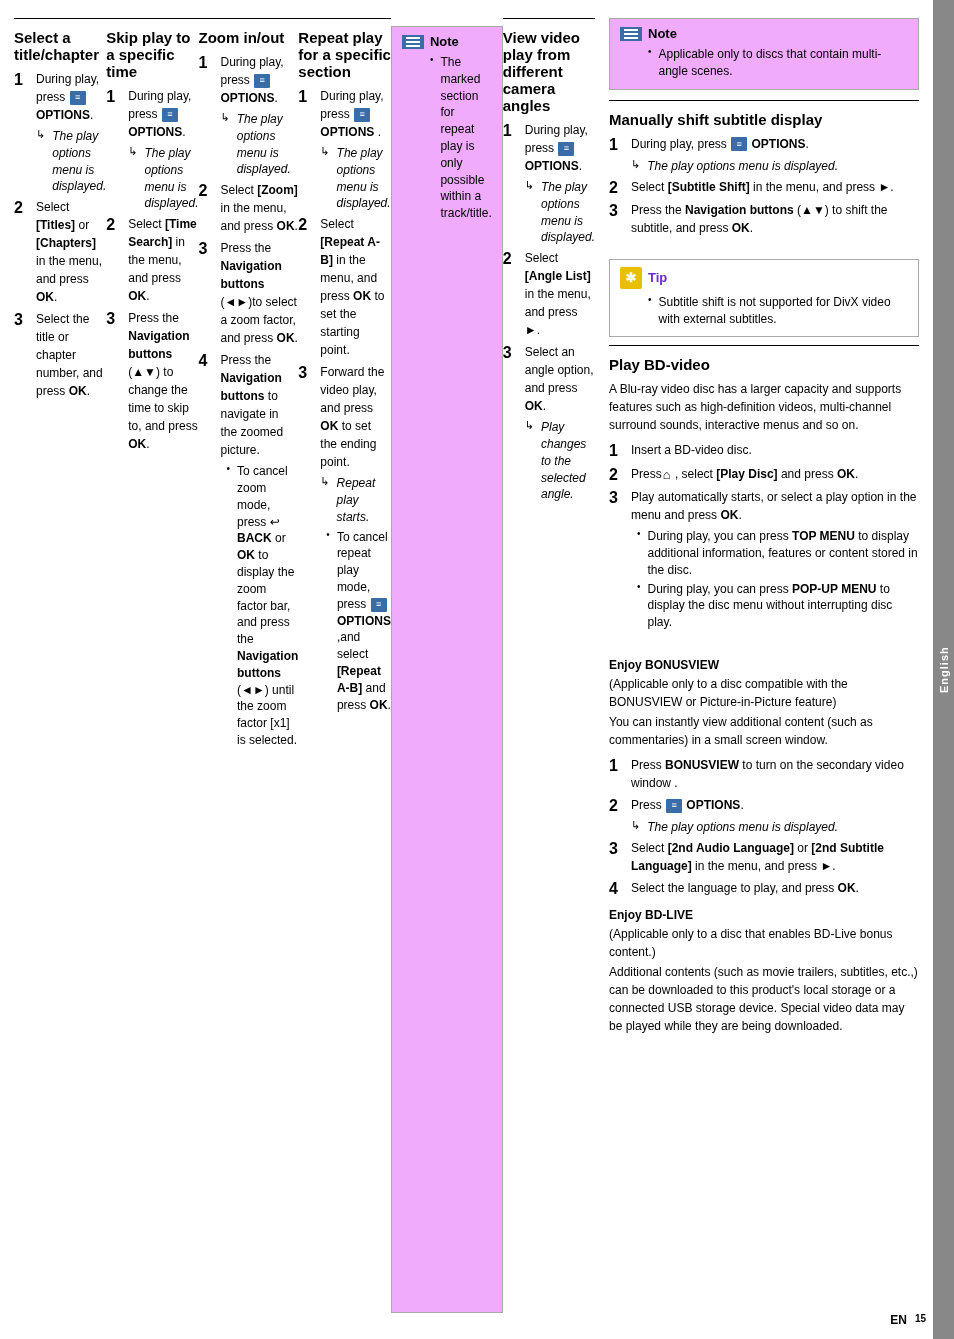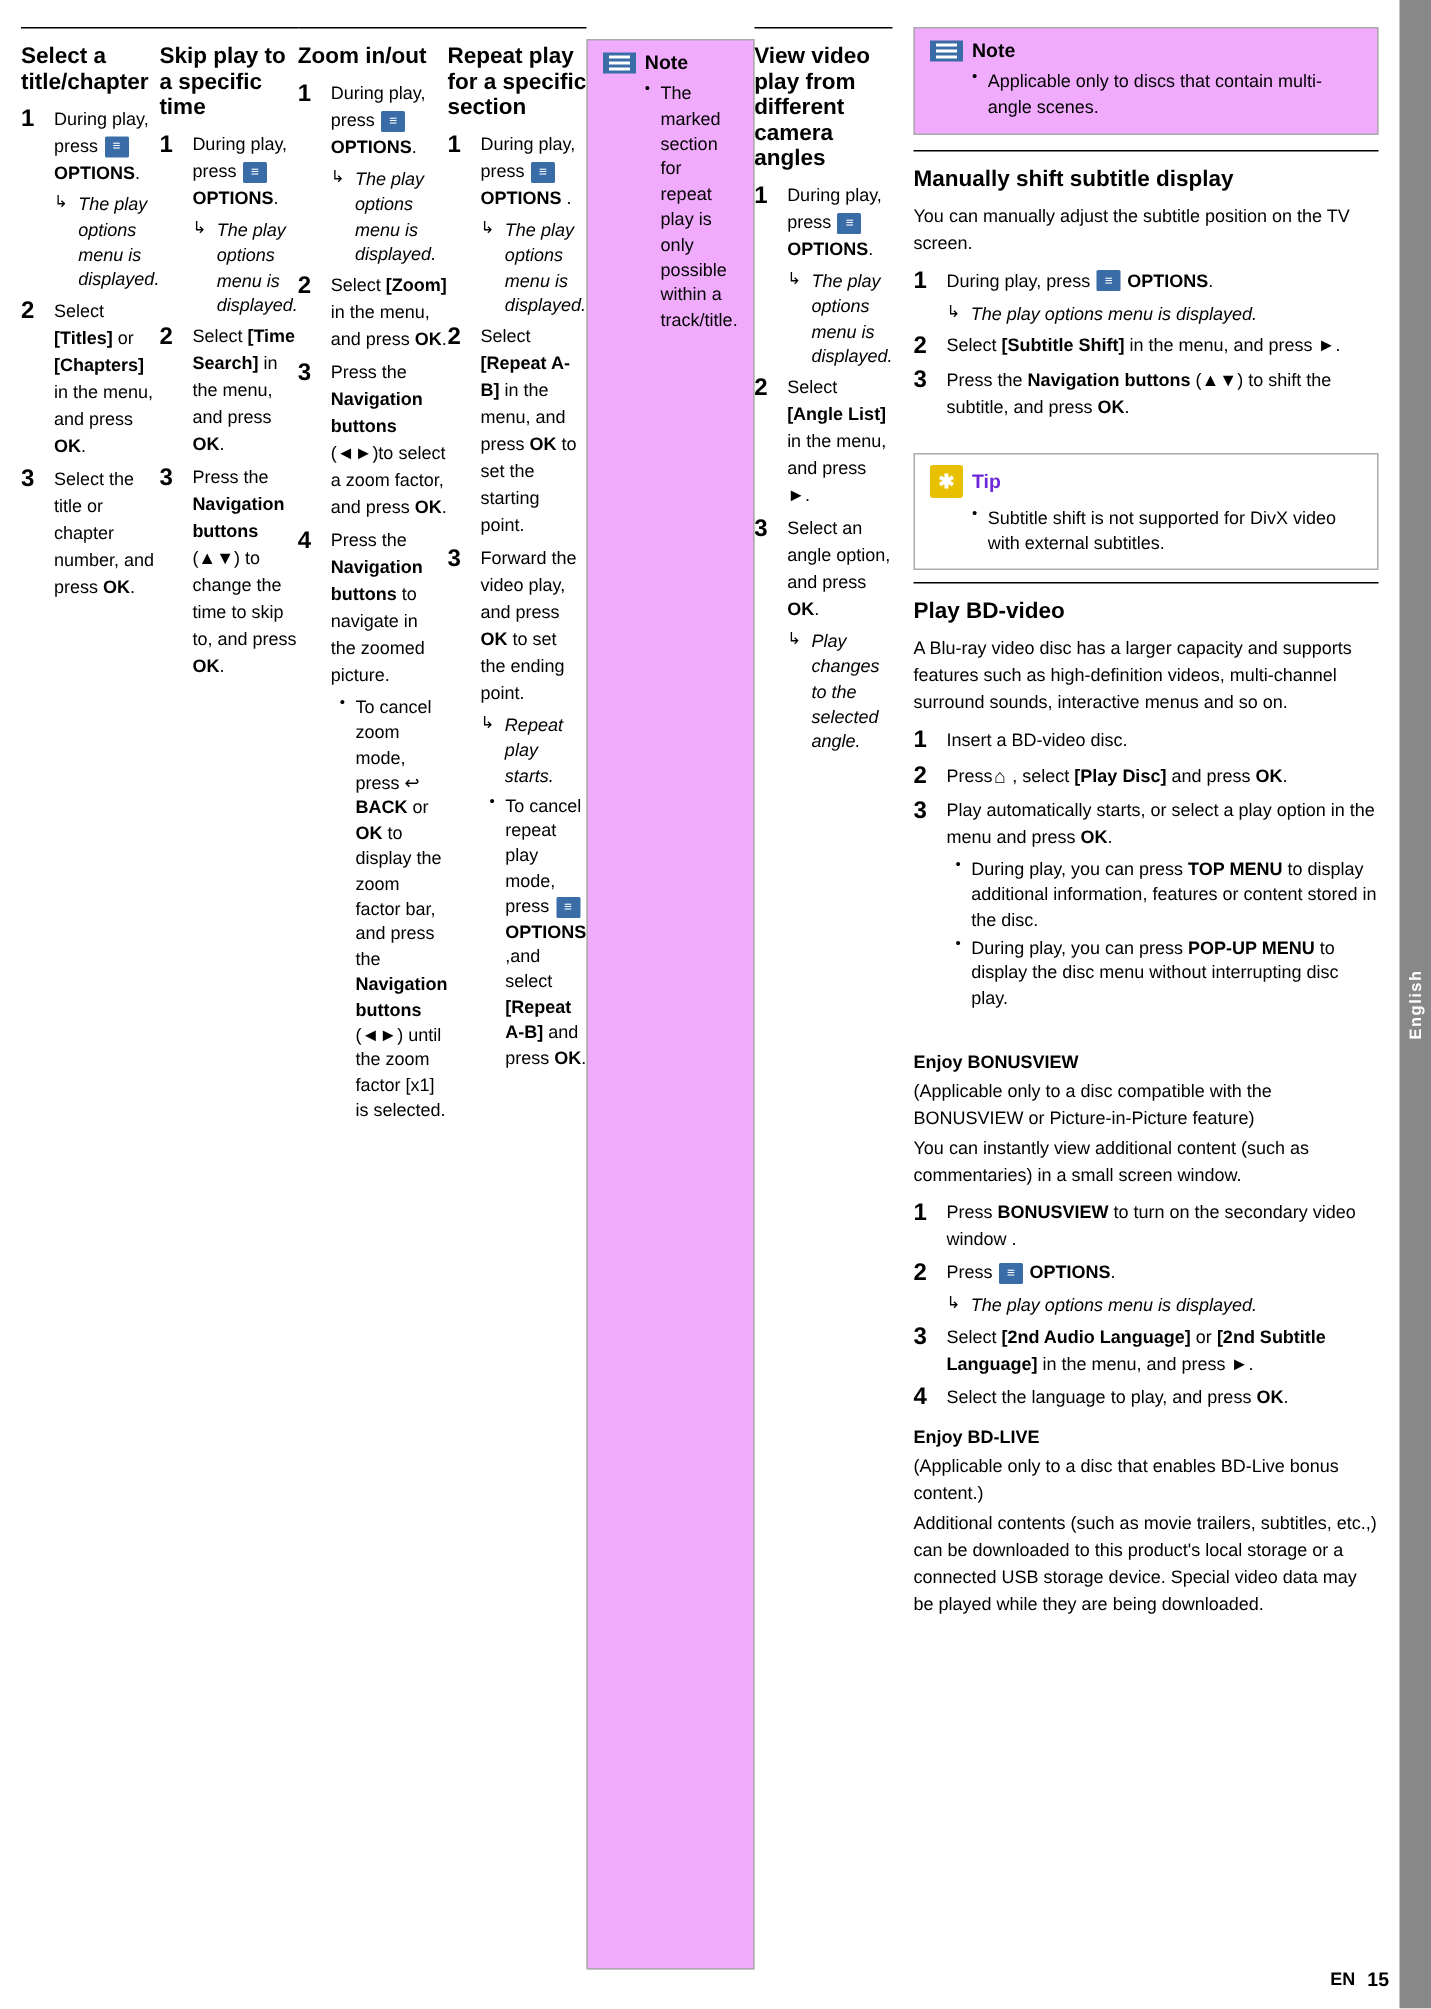--- a/index.html
+++ b/index.html
@@ -207,21 +207,21 @@
       color: #000;
       display: flex;
       align-items: flex-start;
       gap: 8px;
     }
     .en-label {
       font-weight: bold;
       font-size: 12px;
     }
     .page-num {
-      font-size: 13px;
+      font-size: 10px;
       font-weight: bold;
     }
     .subsection-title {
       font-size: 12px;
       font-weight: bold;
       margin-top: 5px;
       margin-bottom: 3px;
     }
     .intro-text {
       font-size: 12px;
@@ -391,21 +391,20 @@
           <span class="note-label">Note</span>
         </div>
         <div class="bullet-indent">
           <span class="bullet-sym">•</span>
           <span class="bullet-text">Applicable only to discs that contain multi-angle scenes.</span>
         </div>
       </div>
 
       <div class="section">
         <div class="section-title">Manually shift subtitle display</div>
-        <div class="intro-text">You can manually adjust the subtitle position on the TV screen.</div>
         <div class="step-item">
           <span class="step-num">1</span>
           <span class="step-text">During play, press <span class="options-icon">≡</span> <strong>OPTIONS</strong>.</span>
         </div>
         <div class="arrow-indent">
           <span class="arrow-sym">↳</span>
           <span class="arrow-text">The play options menu is displayed.</span>
         </div>
         <div class="step-item">
           <span class="step-num">2</span>

